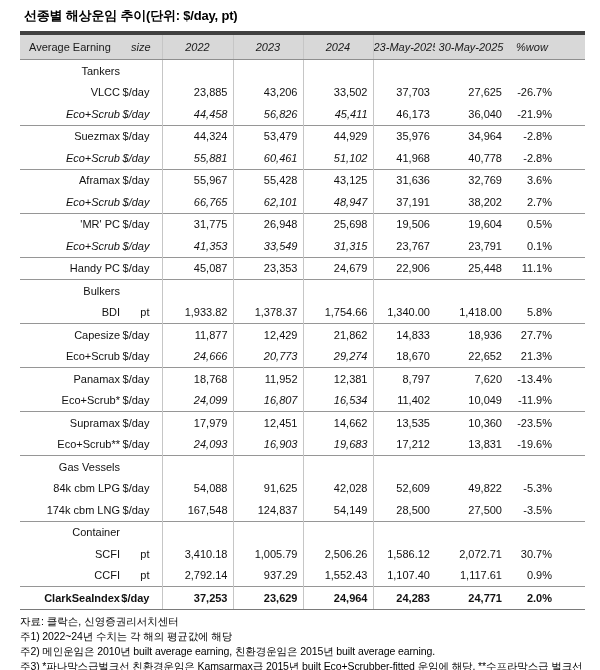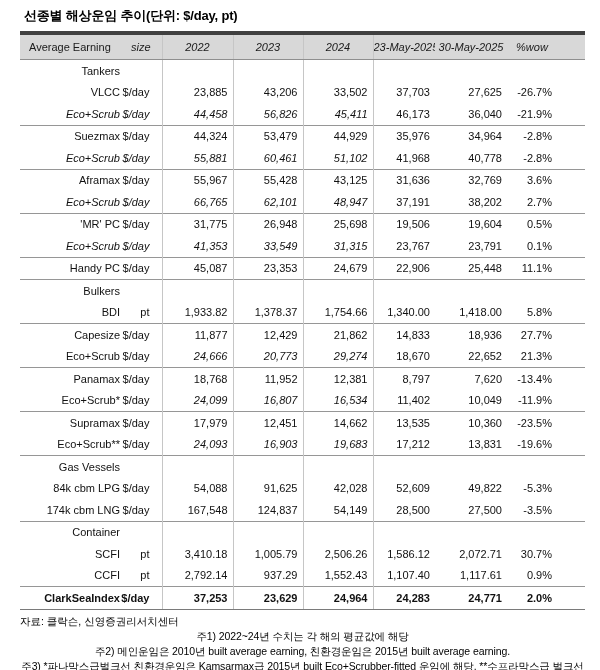--- a/index.html
+++ b/index.html
@@ -30,21 +30,21 @@
   td.label{text-align:right;padding-left:6px;}
   td.label.indent{padding-left:18px;}
   td.size{text-align:right;padding-right:12px;margin-left:44px;}
   td.num{text-align:right;padding-right:5px;}
   .vline{border-left:1px solid #c6c6c6;}
   tr.sep td{border-top:1px solid #969696;}
   tr.total td{font-weight:bold;border-bottom:1px solid #7a7a7a;}
   .ital{font-style:italic;}
   .footer{margin:4px 0 0 20px;width:565px;font-size:10.5px;line-height:14.8px;color:#000;}
   .footer .src{margin-bottom:1px;}
-  .footer .note{letter-spacing:-0.1px;text-align:center;}
+  .footer .note{letter-spacing:-0.1px;}
 </style>
 </head>
 <body>
 
 <div class="page">
 
   <div class="title">선종별 해상운임 추이(단위: $/day, pt)</div>
 
   <table class="report">
     <colgroup>

